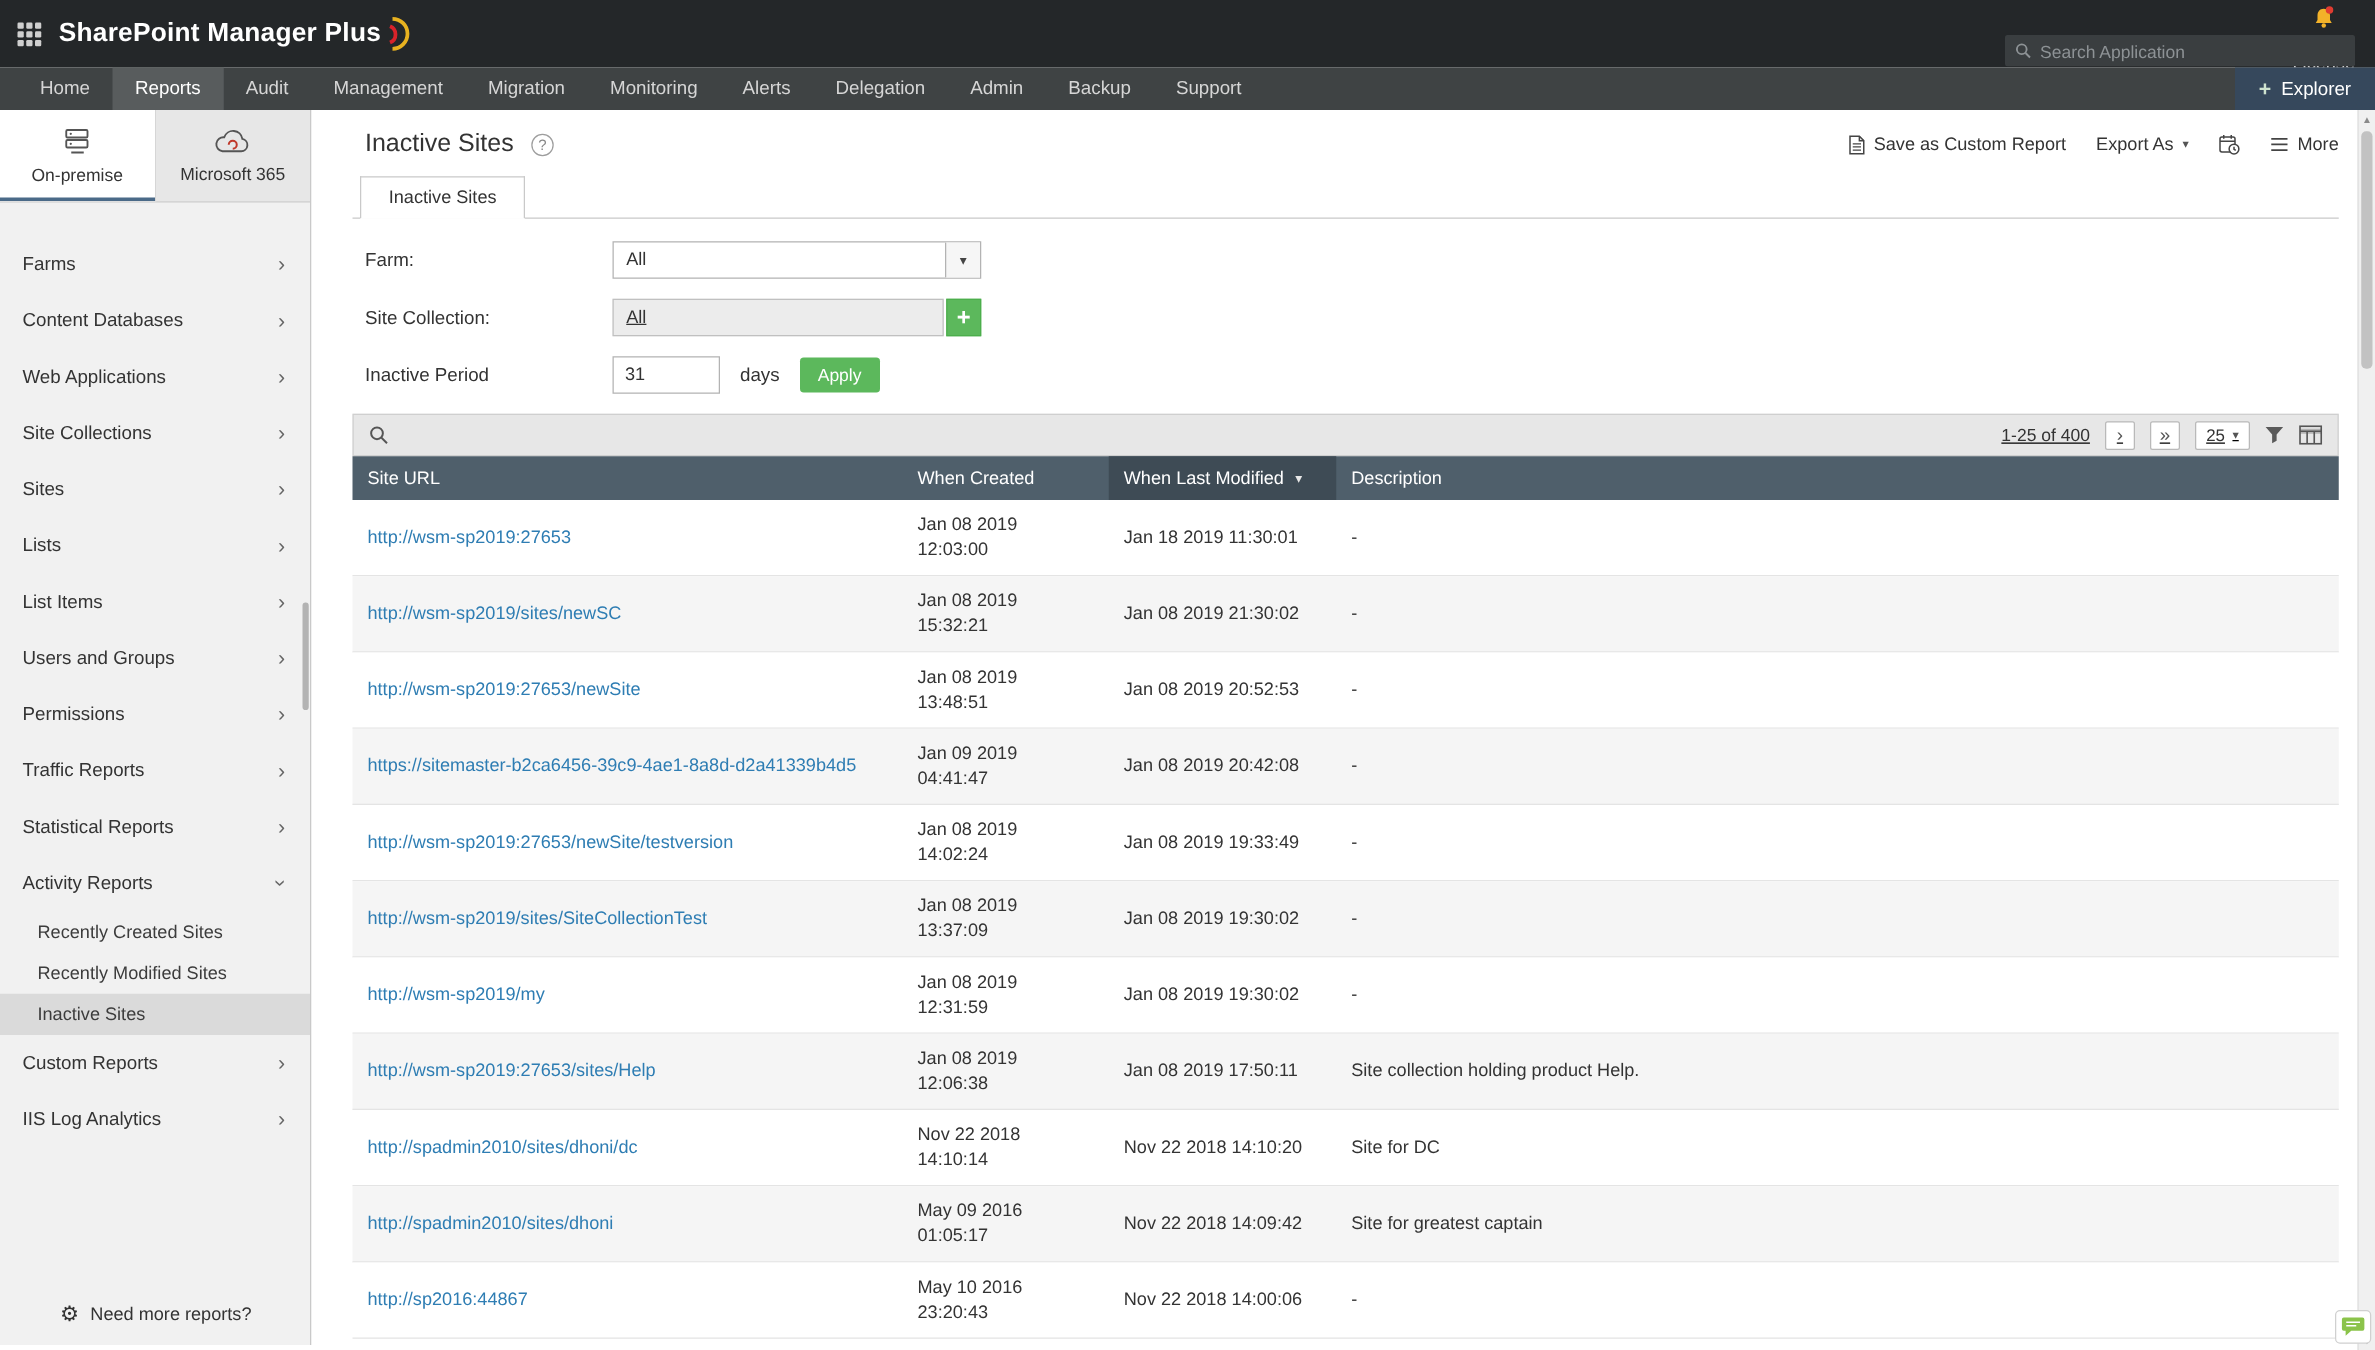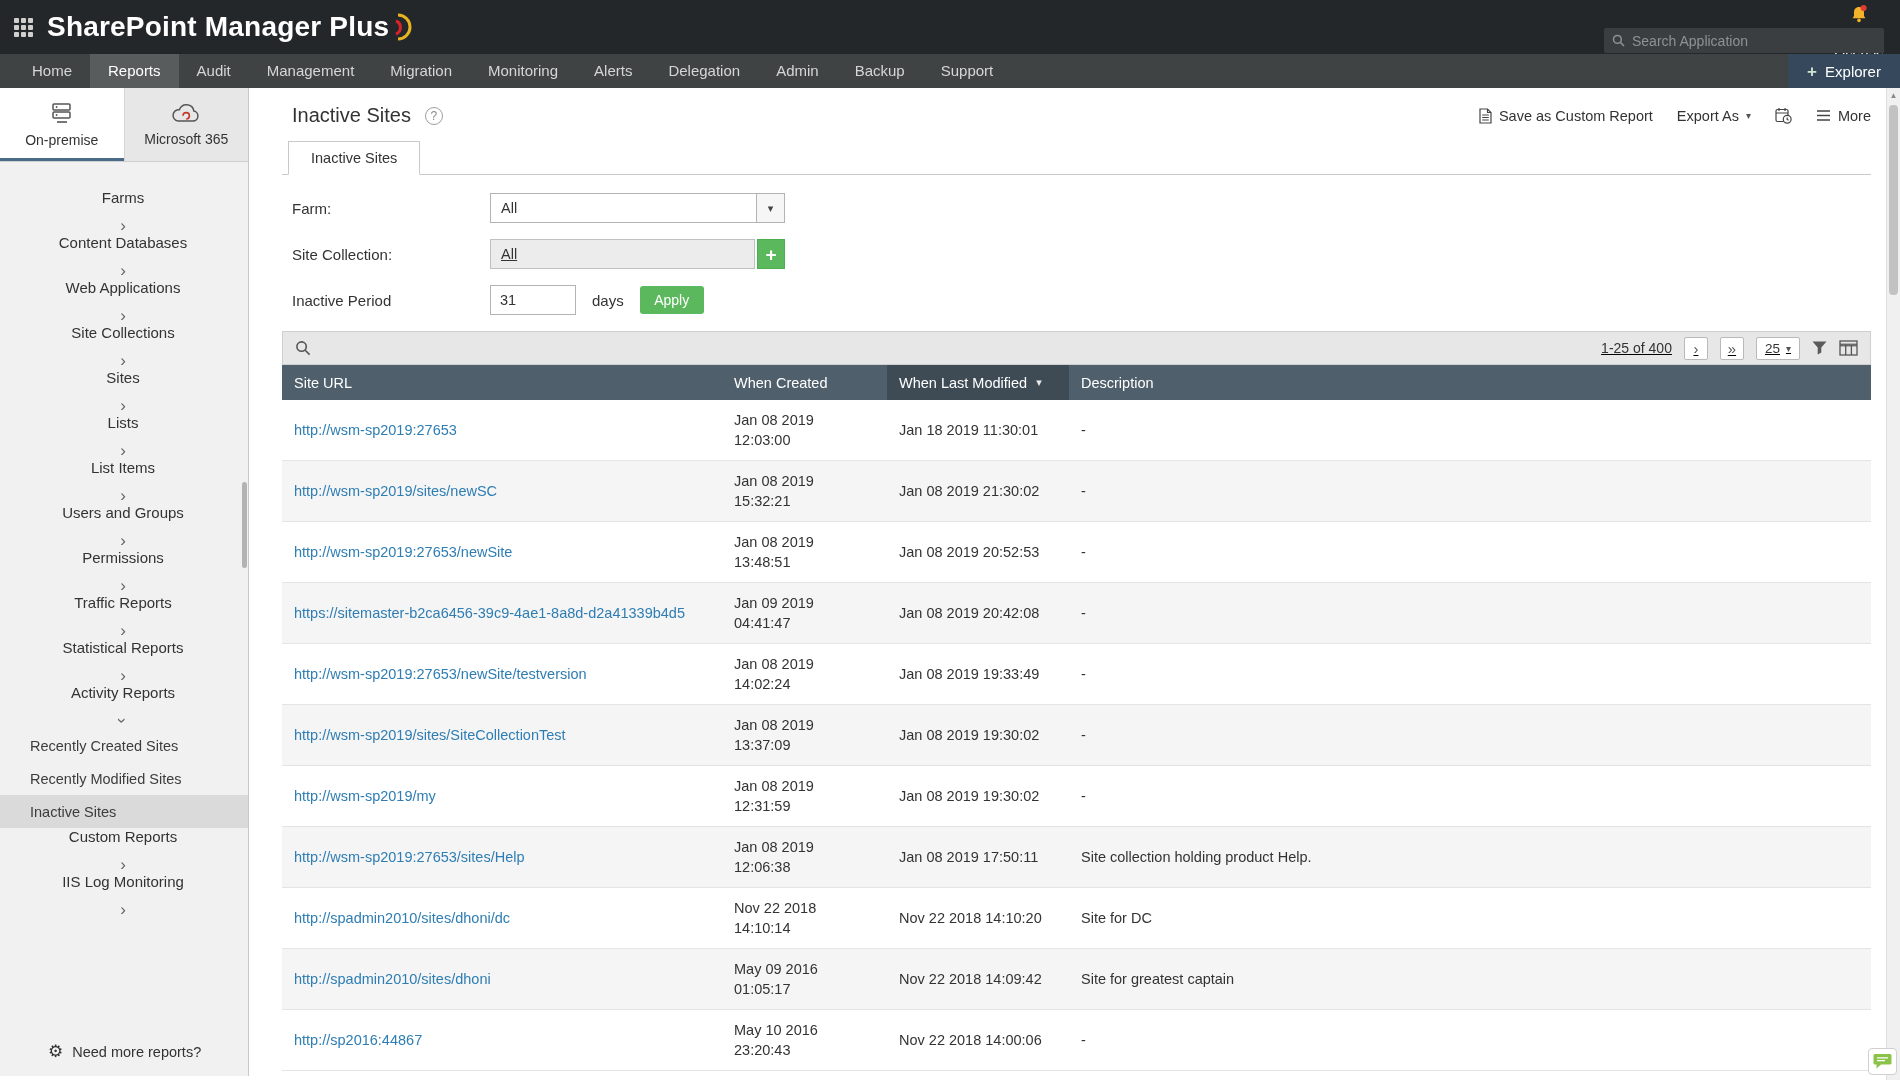--- a/index.html
+++ b/index.html
@@ -7,21 +7,21 @@
     font-family:"Liberation Sans","DejaVu Sans",sans-serif; }
   body { position:relative; }
 
   
   .topbar { position:absolute; top:0; left:0; width:1900px; height:54px; background:#242729;
     display:flex; align-items:center; justify-content:space-between; padding:0 16px 0 14px; }
   .topbar-left { display:flex; align-items:center; gap:14px; height:100%; }
   .apps-grid { display:grid; grid-template-columns:repeat(3,5px); grid-template-rows:repeat(3,5px); gap:2px; cursor:pointer; }
   .apps-grid i { background:#cfcfcf; border-radius:1px; }
   .logo { display:flex; align-items:center; gap:4px; }
-  .logo-text { color:#fff; font-size:28px; font-weight:bold; letter-spacing:.2px; }
+  .logo-text { color:#fff; font-size:21px; font-weight:bold; letter-spacing:.2px; }
   .topbar-right { display:flex; flex-direction:column; align-items:flex-end; gap:4px; padding-top:3px; }
   .topbar-links { display:flex; align-items:center; gap:20px; color:#fff; font-size:14.5px; height:20px;flex-direction:column; }
   .topbar-links > * { cursor:pointer; }
   .bell-wrap { position:relative; display:flex; }
   .searchbox { width:280px; height:25px; background:#3a3e40; border-radius:2px; display:flex; align-items:center; padding:0 8px; gap:7px; }
   .searchbox input { flex:1; background:transparent; border:none; outline:none; color:#b9bdbf; font-size:14px; font-family:inherit; }
   .searchbox input::placeholder { color:#8d9295; }
   .user-caret { color:#c7c7c7; font-size:10px; }
 
   
@@ -34,21 +34,21 @@
 
   
   .sidebar { position:absolute; top:88px; left:0; width:249px; height:988px; background:#f1f1f1; border-right:1px solid #c9c9c9; }
   .sidebar-tabs { display:flex; height:74px; background:#e7e7e7; border-bottom:1px solid #cfcfcf; }
   .sidebar-tab { flex:1; display:flex; flex-direction:column; align-items:center; justify-content:center; gap:5px;
     font-size:14px; color:#333; cursor:pointer; border-right:1px solid #d6d6d6; }
   .sidebar-tab:last-child { border-right:none; }
   .sidebar-tab.active { background:#fff; box-shadow:inset 0 -3px 0 #4b6a88; }
   .menu { padding-top:27px; }
   .menu-item { display:flex; align-items:center; justify-content:space-between; padding:0 20px 0 18px; cursor:pointer; color:#333; }
-  .menu-item.main { height:45px; font-size:15px;flex-direction:column; }
+  .menu-item.main { height:45px; font-size:15px; }
   .menu-item.sub { height:33px; padding-left:30px; font-size:14.5px; color:#3c3c3c; }
   .menu-item.selected { background:#dadada; }
   .chevron { color:#666; font-size:17px; line-height:1; }
   .chevron.down { transform:rotate(90deg); }
   .sidebar-footer { position:absolute; left:48px; bottom:14px; display:flex; align-items:center; gap:9px; font-size:14.5px; color:#333; cursor:pointer; }
   .gear-glyph { font-size:17px; color:#333; }
   .sidebar-scroll-thumb { position:absolute; right:1px; top:394px; width:5px; height:86px; background:#b3b3b3; border-radius:3px; }
 
   
   .content { position:absolute; top:88px; left:250px; width:1636px; height:992px; background:#fff; overflow:hidden; }
@@ -275,21 +275,21 @@
         <span class="menu-label">Recently Modified Sites</span>
       </div>
       <div class="menu-item sub selected">
         <span class="menu-label">Inactive Sites</span>
       </div>
       <div class="menu-item main">
         <span class="menu-label">Custom Reports</span>
         <span class="chevron">›</span>
       </div>
       <div class="menu-item main">
-        <span class="menu-label">IIS Log Monitoring</span>
+        <span class="menu-label">IIS Log Analytics</span>
         <span class="chevron">›</span>
       </div>
     </div>
 
   <div class="sidebar-footer">
     <span class="gear-glyph">⚙</span>
     <span>Need more reports?</span>
   </div>
   <div class="sidebar-scroll-thumb"></div>
 </aside>

